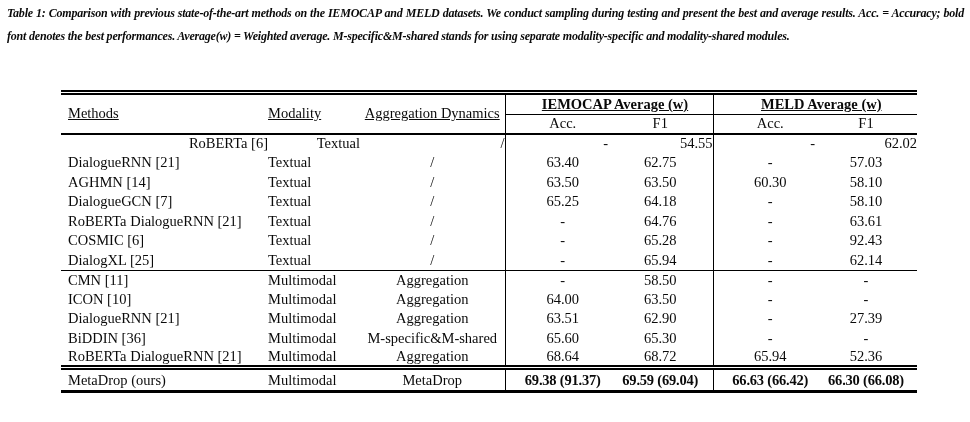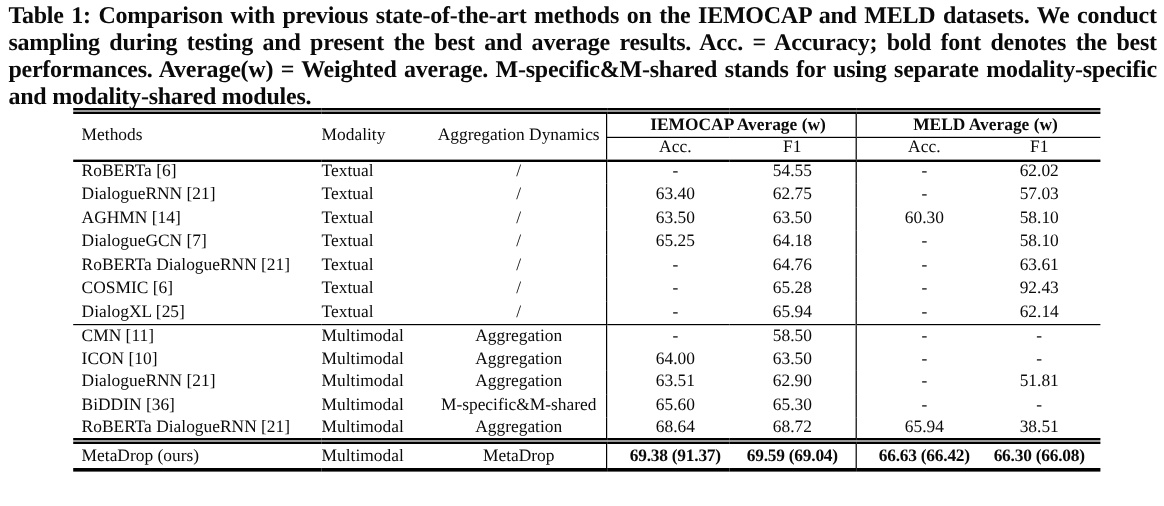--- a/index.html
+++ b/index.html
@@ -4,45 +4,45 @@
 <style>
   * { box-sizing: border-box; }
   html, body { margin: 0; padding: 0; }
   body {
     width: 970px; height: 422px; position: relative; overflow: hidden;
     background: #ffffff; color: #0a0a0a;
     font-family: "Liberation Serif", serif;
   }
   .caption {
     position: absolute; left: 7px; top: 2px; width: 957px;
-    margin: 0; font-size: 20px; font-weight: bold;
-    line-height: 22.5px; text-align: justify; letter-spacing: -0.2px;
+    margin: 0; font-size: 12px; font-weight: bold;
+    line-height: 22.5px; text-align: justify; letter-spacing: -0.2px; font-style: italic;
   }
   .table-wrap { position: absolute; left: 61px; top: 90px; width: 856px; }
   table.paper {
     width: 856px; border-collapse: collapse; table-layout: fixed;
     font-size: 14.5px; color: #0a0a0a;
   }
   th { font-weight: normal; padding: 0; vertical-align: middle; }
   td { padding: 0; vertical-align: middle; }
   thead tr.h1 th { border-top: 5px double #000; }
-  tr.h1 { height: 22px; }
+  tr.h1 { height: 22px; text-decoration: underline; }
   tr.h2 { height: 19px; }
   .th-methods { text-align: left; padding-left: 7px; }
   .th-modality { text-align: left; }
   .th-dynamics { text-align: center; }
   .th-group { font-weight: bold; text-align: center; border-bottom: 1px solid #000; }
   .th-sub { text-align: center; margin-top: 48px; }
   .vl { border-left: 1px solid #000; padding-left: 12px; }
   thead tr.h2 th, thead th[rowspan] { border-bottom: 2.5px solid #000; }
   tbody td { height: 19.5px; }
   td.td-method { text-align: left; padding-left: 7px; }
   td.td-modality { text-align: left; }
   td.td-dynamics, td.td-val { text-align: center; }
-  tbody[data-section="0"] tr:first-child td { border-top: 2.5px solid #000; }
+  tbody[data-section="0"] tr:first-child td { border-top: 2.5px solid #000; text-align: right; }
   tbody[data-section="1"] tr:first-child td { border-top: 1.5px solid #000; }
   tbody[data-section="2"] td {
     border-top: 5px double #000; border-bottom: 3px solid #000; height: 24px;
   }
   td.bold { font-weight: bold; letter-spacing: -0.2px; }
 </style>
 </head>
 <body>
 
 <p class="caption"><span>Table 1:</span> <span>Comparison with previous state-of-the-art methods on the IEMOCAP and MELD datasets. We conduct sampling during testing and present the best and average results. Acc. = Accuracy; bold font denotes the best performances. Average(w) = Weighted average. M-specific&amp;M-shared stands for using separate modality-specific and modality-shared modules.</span></p>
@@ -157,39 +157,39 @@
           <td class="td-val vl">-</td>
           <td class="td-val">-</td>
         </tr>
         <tr>
           <td class="td-method">DialogueRNN [21]</td>
           <td class="td-modality">Multimodal</td>
           <td class="td-dynamics">Aggregation</td>
           <td class="td-val vl">63.51</td>
           <td class="td-val">62.90</td>
           <td class="td-val vl">-</td>
-          <td class="td-val">51.81</td>
+          <td class="td-val">27.39</td>
         </tr>
         <tr>
           <td class="td-method">BiDDIN [36]</td>
           <td class="td-modality">Multimodal</td>
           <td class="td-dynamics">M-specific&amp;M-shared</td>
           <td class="td-val vl">65.60</td>
           <td class="td-val">65.30</td>
           <td class="td-val vl">-</td>
           <td class="td-val">-</td>
         </tr>
         <tr>
           <td class="td-method">RoBERTa DialogueRNN [21]</td>
           <td class="td-modality">Multimodal</td>
           <td class="td-dynamics">Aggregation</td>
           <td class="td-val vl">68.64</td>
           <td class="td-val">68.72</td>
           <td class="td-val vl">65.94</td>
-          <td class="td-val">38.51</td>
+          <td class="td-val">52.36</td>
         </tr>
       </tbody>
     <tbody data-section="2">
         <tr>
           <td class="td-method">MetaDrop (ours)</td>
           <td class="td-modality">Multimodal</td>
           <td class="td-dynamics">MetaDrop</td>
           <td class="td-val vl bold">69.38 (91.37)</td>
           <td class="td-val bold">69.59 (69.04)</td>
           <td class="td-val vl bold">66.63 (66.42)</td>

